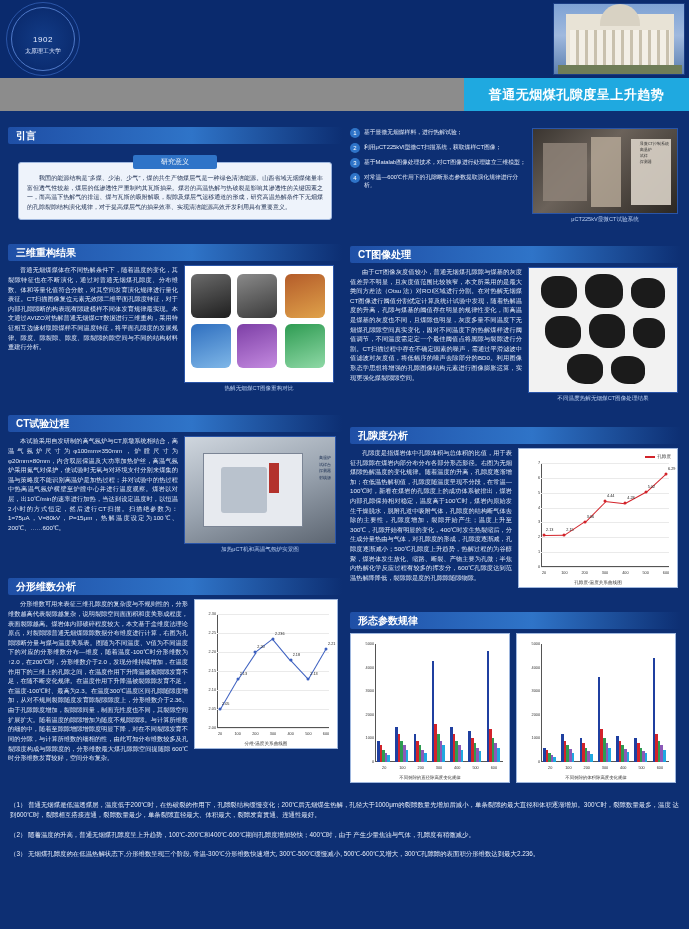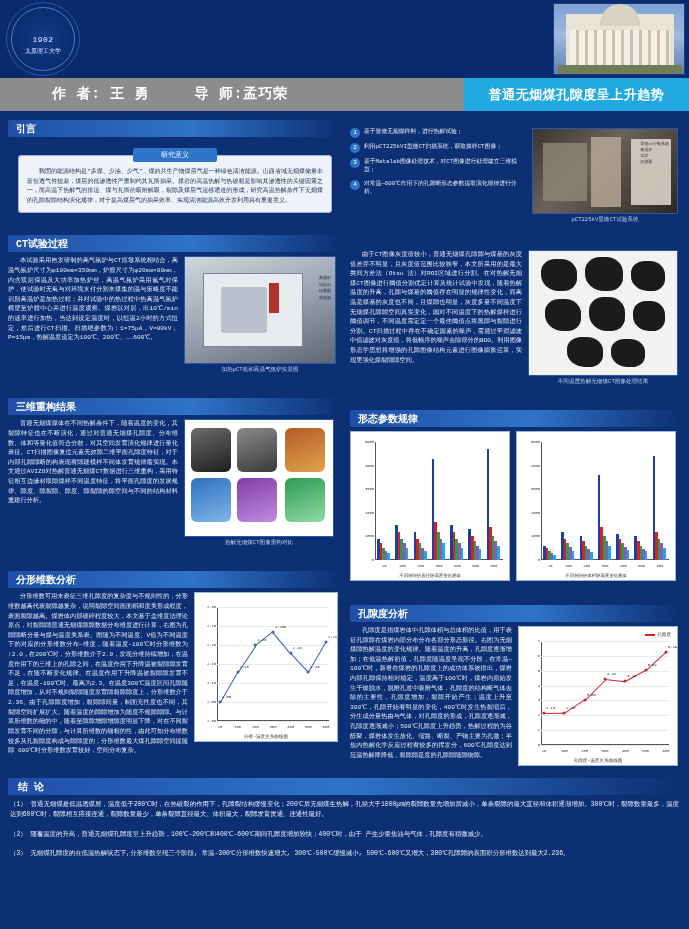--- a/index.html
+++ b/index.html
@@ -3,21 +3,21 @@
 <meta charset="utf-8">
 <style>
   * { box-sizing: border-box; }
   html, body { margin:0; padding:0; }
   body {
     width:689px; height:929px;
     font-family:"Liberation Sans", sans-serif;
     background:#0b2b6b;
     overflow:hidden;
   }
-  .poster { position:relative; width:689px; height:929px; background:#0d2f73;font-family:Liberation Mono, monospace; }
+  .poster { position:relative; width:689px; height:929px; background:#0d2f73; }
 
   
   .header {
     position:absolute; left:0; top:0; width:689px; height:78px;
     background:linear-gradient(180deg,#0a2a6d 0%, #0a2a6d 100%);
     overflow:hidden;
   }
   .hdr-left-logo {
     position:absolute; left:6px; top:2px; width:74px; height:74px;
     border-radius:50%;
@@ -82,20 +82,21 @@
 
   
   .col-left  { position:absolute; left:8px;   top:120px; width:334px; }
   .col-right { position:absolute; left:350px; top:120px; width:331px; }
 
   .section { position:relative; margin-bottom:9px; }
   .sec-head {
     position:relative; height:17px;
     background:linear-gradient(90deg,#1f4fa6 0%, #2f74c8 55%, #0d2f73 100%);
     border-radius:2px;
+    margin-top:7px;
   }
   .sec-head .t {
     position:absolute; left:8px; top:2px; color:#fff; font-size:10px; font-weight:bold;
   }
   .sec-body {
     background:#0d2f73; color:#e9eefb; padding:4px 0 0 0;
   }
 
   .textblk {
     font-size:6.2px; line-height:1.55; color:#e4ebfa; text-align:justify;
@@ -224,59 +225,33 @@
     </div>
     <div class="hdr-photo">
       <div class="bldg"></div>
       <div class="dome"></div>
       <div class="cols"></div>
       <div class="base"></div>
     </div>
   </div>
 
   <div class="authorbar">
-    <div class="names">
-      <span>作 者: 王 勇</span>
-      <span class="sp"></span>
-      <span>导 师:孟巧荣</span>
-    </div>
     <div class="univ">普通无烟煤孔隙度呈上升趋势</div>
   </div>
 
   <div class="col-left">
 
     <div class="section">
       <div class="sec-head">
         <div class="t">引言</div>
       </div>
       <div class="sec-body" style="padding-top:12px;">
         <div class="intro-card">
           <div class="sub">研究意义</div>
           <p>我国的能源结构是“多煤、少油、少气”，煤的共生产物煤层气是一种绿色清洁能源。山西省域无烟煤储量丰富但透气性较差，煤层的低渗透性严重制约其瓦斯抽采。煤岩的高温热解与热破裂是影响其渗透性的关键因素之一，而高温下热解气的排运、煤与瓦斯的吸附解吸，裂隙及煤层气运移通道的形成，研究高温热解条件下无烟煤的孔隙裂隙结构演化规律，对于提高煤层气的抽采效率、实现清洁能源高效开发利用具有重要意义。</p>
-        </div>
-      </div>
-    </div>
-
-    <div class="section" style="margin-top:22px;">
-      <div class="sec-head">
-        <div class="t">CT试验过程</div>
-      </div>
-      <div class="sec-body two">
-        <div class="ct-txt">
-          <div class="textblk">本试验采用自发研制的高气氛炉与CT原墩系统相结合，高温气氛炉尺寸为φ100mm×350mm，炉膛尺寸为φ20mm×80mm，内含双层保温及大功率加热炉丝，高温气氛炉采用氮气对保护，使试验时无氧与对环境支付分别来煤集的温与策略度不能识别高温炉是加热过程；并对试验中的热过程中热高温气氛炉横壁至炉膛中心并进行温度观察。煤岩以对层，出10℃/min的速率进行加热，当达到设定温度时，以恒温2小时的方式恒定，然后进行CT扫描。扫描绝参数为：1=75μA，V=80kV，P=15μm，热解温度设定为100℃、200℃、……600℃。</div>
-        </div>
-        <div>
-          <div class="fig ct-fig">
-            <div class="ph"></div>
-            <div class="mach"></div>
-            <div class="mach2"></div>
-            <div class="red"></div>
-            <div class="tag">高温炉<br>试样台<br>探测器<br>射线源</div>
-          </div>
-          <div class="cap">加热μCT机和高温气氛炉实景图</div>
         </div>
       </div>
     </div>
 
     <div class="section" style="margin-top:24px;">
       <div class="sec-head">
         <div class="t">三维重构结果</div>
       </div>
       <div class="sec-body two">
         <div style="width:170px;">
@@ -286,20 +261,41 @@
           <div class="fig tri-fig">
             <div class="ph"></div>
             <div class="c" style="left:6px;top:8px;background:linear-gradient(160deg,#6b6b6b,#1e1e1e);"></div>
             <div class="c" style="left:52px;top:8px;background:linear-gradient(160deg,#8a8a8a,#3a3a3a);"></div>
             <div class="c" style="left:100px;top:8px;background:linear-gradient(160deg,#b45c2a,#e0a24a);"></div>
             <div class="c" style="left:6px;top:58px;background:linear-gradient(160deg,#2f6fbf,#7fb7e8);"></div>
             <div class="c" style="left:52px;top:58px;background:linear-gradient(160deg,#7d3fa6,#c48ae0);"></div>
             <div class="c" style="left:100px;top:58px;background:linear-gradient(160deg,#2e9b52,#8fd9a6);"></div>
           </div>
           <div class="cap">热解无烟煤CT图像重构对比</div>
+        </div>
+      </div>
+    </div>
+
+    <div class="section" style="margin-top:22px;">
+      <div class="sec-head">
+        <div class="t">CT试验过程</div>
+      </div>
+      <div class="sec-body two">
+        <div class="ct-txt">
+          <div class="textblk">本试验采用自发研制的高气氛炉与CT原墩系统相结合，高温气氛炉尺寸为φ100mm×350mm，炉膛尺寸为φ20mm×80mm，内含双层保温及大功率加热炉丝，高温气氛炉采用氮气对保护，使试验时无氧与对环境支付分别来煤集的温与策略度不能识别高温炉是加热过程；并对试验中的热过程中热高温气氛炉横壁至炉膛中心并进行温度观察。煤岩以对层，出10℃/min的速率进行加热，当达到设定温度时，以恒温2小时的方式恒定，然后进行CT扫描。扫描绝参数为：1=75μA，V=80kV，P=15μm，热解温度设定为100℃、200℃、……600℃。</div>
+        </div>
+        <div>
+          <div class="fig ct-fig">
+            <div class="ph"></div>
+            <div class="mach"></div>
+            <div class="mach2"></div>
+            <div class="red"></div>
+            <div class="tag">高温炉<br>试样台<br>探测器<br>射线源</div>
+          </div>
+          <div class="cap">加热μCT机和高温气氛炉实景图</div>
         </div>
       </div>
     </div>
 
     <div class="section" style="margin-top:24px;">
       <div class="sec-head">
         <div class="t">分形维数分析</div>
       </div>
       <div class="sec-body two">
         <div style="width:180px;">
@@ -389,187 +385,40 @@
             <div class="obj2"></div>
             <div class="obj3"></div>
             <div class="lbl">显微CT控制系统<br>高温炉<br>试样<br>探测器</div>
           </div>
           <div class="cap">μCT225kV显微CT试验系统</div>
         </div>
       </div>
     </div>
 
     <div class="section" style="margin-top:22px;">
+      <div class="sec-head">
+        <div class="t">CT图像处理</div>
+      </div>
       <div class="sec-body two">
         <div style="width:172px;">
           <div class="textblk">由于CT图像灰度值较小，普通无烟煤孔隙隙与煤基的灰度值差异不明显，且灰度值范围比较狭窄，本文所采用的是最大类间方差法（Otsu 法）对ROI区域进行分割。在对热解无烟煤CT图像进行阈值分割优定计算及统计试验中发现，随着热解温度的升高，孔隙与煤基的阈值存在明显的规律性变化，而高温是煤基的灰度也不同，且煤隙也明显，灰度多量不同温度下无烟煤孔隙隙空间真实变化，因对不同温度下的热解煤样进行阈值调节，不同温度需定定一个最佳阈值点将黑隙与裂隙进行分割。CT扫描过程中存在不确定因素的噪声，需通过平滑滤波中值滤波对灰度值，将低幅序的噪声去除部分的BD0。利用图像形态学思想将增强的孔隙图像结构元素进行图像膨胀运算，实现更强化煤裂隙隙空间。</div>
         </div>
         <div>
           <div class="fig ctp-fig">
             <div class="ph"></div>
             <div class="blob" style="left:12px;top:8px;width:36px;height:32px;"></div>
             <div class="blob" style="left:56px;top:6px;width:38px;height:34px;"></div>
             <div class="blob" style="left:102px;top:10px;width:34px;height:30px;"></div>
             <div class="blob" style="left:16px;top:48px;width:36px;height:32px;"></div>
             <div class="blob" style="left:60px;top:46px;width:36px;height:34px;"></div>
             <div class="blob" style="left:104px;top:50px;width:32px;height:30px;"></div>
             <div class="blob" style="left:38px;top:86px;width:36px;height:30px;"></div>
             <div class="blob" style="left:82px;top:88px;width:34px;height:28px;"></div>
           </div>
           <div class="cap">不同温度热解无烟煤CT图像处理结果</div>
-        </div>
-      </div>
-    </div>
-
-    <div class="section" style="margin-top:24px;">
-      <div class="sec-head" style="width:331px;">
-        <div class="t">形态参数规律</div>
-      </div>
-      <div class="sec-body bars-row">
-        <div>
-          <div class="bar-card">
-            <div class="bplot" id="plot-bar0">
-              <div class="ax y" style="position:absolute;left:0;top:0;width:1px;bottom:0;background:#555;"></div>
-              <div class="ax x" style="position:absolute;left:0;bottom:0;height:1px;right:0;background:#555;"></div>
-            <div class="tky" style="left: -20px; width: 19px; position: absolute; top: 118px;">0</div>
-                <div class="tky" style="left: -20px; width: 19px; position: absolute; top: 94.4px;">1000</div>
-                <div class="tky" style="left: -20px; width: 19px; position: absolute; top: 70.8px;">2000</div>
-                <div class="tky" style="left: -20px; width: 19px; position: absolute; top: 47.2px;">3000</div>
-                <div class="tky" style="left: -20px; width: 19px; position: absolute; top: 23.6px;">4000</div>
-                <div class="tky" style="left: -20px; width: 19px; position: absolute; top: 0px;">5000</div>
-                <div class="bgroup" style="left: 2px;">
-                  <div class="bar" style="height: 21.24px; background: rgb(31, 63, 160);"></div>
-                  <div class="bar" style="height: 16.52px; background: rgb(210, 35, 42);"></div>
-                  <div class="bar" style="height: 11.8px; background: rgb(46, 155, 82);"></div>
-                  <div class="bar" style="height: 9.44px; background: rgb(139, 89, 184);"></div>
-                  <div class="bar" style="height: 7.08px; background: rgb(31, 169, 224);"></div>
-                </div>
-                <div class="tkx" style="left: 9.14286px;">20</div>
-                <div class="bgroup" style="left: 20.2857px;">
-                  <div class="bar" style="height: 35.4px; background: rgb(31, 63, 160);"></div>
-                  <div class="bar" style="height: 28.32px; background: rgb(210, 35, 42);"></div>
-                  <div class="bar" style="height: 21.24px; background: rgb(46, 155, 82);"></div>
-                  <div class="bar" style="height: 16.52px; background: rgb(139, 89, 184);"></div>
-                  <div class="bar" style="height: 11.8px; background: rgb(31, 169, 224);"></div>
-                </div>
-                <div class="tkx" style="left: 27.4286px;">100</div>
-                <div class="bgroup" style="left: 38.5714px;">
-                  <div class="bar" style="height: 28.32px; background: rgb(31, 63, 160);"></div>
-                  <div class="bar" style="height: 21.24px; background: rgb(210, 35, 42);"></div>
-                  <div class="bar" style="height: 16.52px; background: rgb(46, 155, 82);"></div>
-                  <div class="bar" style="height: 11.8px; background: rgb(139, 89, 184);"></div>
-                  <div class="bar" style="height: 9.44px; background: rgb(31, 169, 224);"></div>
-                </div>
-                <div class="tkx" style="left: 45.7143px;">200</div>
-                <div class="bgroup" style="left: 56.8571px;">
-                  <div class="bar" style="height: 101.48px; background: rgb(31, 63, 160);"></div>
-                  <div class="bar" style="height: 37.76px; background: rgb(210, 35, 42);"></div>
-                  <div class="bar" style="height: 28.32px; background: rgb(46, 155, 82);"></div>
-                  <div class="bar" style="height: 21.24px; background: rgb(139, 89, 184);"></div>
-                  <div class="bar" style="height: 16.52px; background: rgb(31, 169, 224);"></div>
-                </div>
-                <div class="tkx" style="left: 64px;">300</div>
-                <div class="bgroup" style="left: 75.1429px;">
-                  <div class="bar" style="height: 35.4px; background: rgb(31, 63, 160);"></div>
-                  <div class="bar" style="height: 28.32px; background: rgb(210, 35, 42);"></div>
-                  <div class="bar" style="height: 21.24px; background: rgb(46, 155, 82);"></div>
-                  <div class="bar" style="height: 16.52px; background: rgb(139, 89, 184);"></div>
-                  <div class="bar" style="height: 11.8px; background: rgb(31, 169, 224);"></div>
-                </div>
-                <div class="tkx" style="left: 82.2857px;">400</div>
-                <div class="bgroup" style="left: 93.4286px;">
-                  <div class="bar" style="height: 30.68px; background: rgb(31, 63, 160);"></div>
-                  <div class="bar" style="height: 23.6px; background: rgb(210, 35, 42);"></div>
-                  <div class="bar" style="height: 18.88px; background: rgb(46, 155, 82);"></div>
-                  <div class="bar" style="height: 14.16px; background: rgb(139, 89, 184);"></div>
-                  <div class="bar" style="height: 10.62px; background: rgb(31, 169, 224);"></div>
-                </div>
-                <div class="tkx" style="left: 100.571px;">500</div>
-                <div class="bgroup" style="left: 111.714px;">
-                  <div class="bar" style="height: 110.92px; background: rgb(31, 63, 160);"></div>
-                  <div class="bar" style="height: 33.04px; background: rgb(210, 35, 42);"></div>
-                  <div class="bar" style="height: 23.6px; background: rgb(46, 155, 82);"></div>
-                  <div class="bar" style="height: 18.88px; background: rgb(139, 89, 184);"></div>
-                  <div class="bar" style="height: 14.16px; background: rgb(31, 169, 224);"></div>
-                </div>
-                <div class="tkx" style="left: 118.857px;">600</div>
-              </div>
-            <div class="xl">不同裂隙的直径隙高度变化规律</div>
-          </div>
-        </div>
-        <div>
-          <div class="bar-card">
-            <div class="bplot" id="plot-bar1">
-              <div class="ax y" style="position:absolute;left:0;top:0;width:1px;bottom:0;background:#555;"></div>
-              <div class="ax x" style="position:absolute;left:0;bottom:0;height:1px;right:0;background:#555;"></div>
-            <div class="tky" style="left: -20px; width: 19px; position: absolute; top: 118px;">0</div>
-                <div class="tky" style="left: -20px; width: 19px; position: absolute; top: 94.4px;">1000</div>
-                <div class="tky" style="left: -20px; width: 19px; position: absolute; top: 70.8px;">2000</div>
-                <div class="tky" style="left: -20px; width: 19px; position: absolute; top: 47.2px;">3000</div>
-                <div class="tky" style="left: -20px; width: 19px; position: absolute; top: 23.6px;">4000</div>
-                <div class="tky" style="left: -20px; width: 19px; position: absolute; top: 0px;">5000</div>
-                <div class="bgroup" style="left: 2px;">
-                  <div class="bar" style="height: 14.16px; background: rgb(31, 63, 160);"></div>
-                  <div class="bar" style="height: 11.8px; background: rgb(210, 35, 42);"></div>
-                  <div class="bar" style="height: 9.44px; background: rgb(46, 155, 82);"></div>
-                  <div class="bar" style="height: 7.08px; background: rgb(139, 89, 184);"></div>
-                  <div class="bar" style="height: 4.72px; background: rgb(31, 169, 224);"></div>
-                </div>
-                <div class="tkx" style="left: 9.14286px;">20</div>
-                <div class="bgroup" style="left: 20.2857px;">
-                  <div class="bar" style="height: 28.32px; background: rgb(31, 63, 160);"></div>
-                  <div class="bar" style="height: 21.24px; background: rgb(210, 35, 42);"></div>
-                  <div class="bar" style="height: 16.52px; background: rgb(46, 155, 82);"></div>
-                  <div class="bar" style="height: 12.98px; background: rgb(139, 89, 184);"></div>
-                  <div class="bar" style="height: 9.44px; background: rgb(31, 169, 224);"></div>
-                </div>
-                <div class="tkx" style="left: 27.4286px;">100</div>
-                <div class="bgroup" style="left: 38.5714px;">
-                  <div class="bar" style="height: 23.6px; background: rgb(31, 63, 160);"></div>
-                  <div class="bar" style="height: 18.88px; background: rgb(210, 35, 42);"></div>
-                  <div class="bar" style="height: 14.16px; background: rgb(46, 155, 82);"></div>
-                  <div class="bar" style="height: 10.62px; background: rgb(139, 89, 184);"></div>
-                  <div class="bar" style="height: 8.26px; background: rgb(31, 169, 224);"></div>
-                </div>
-                <div class="tkx" style="left: 45.7143px;">200</div>
-                <div class="bgroup" style="left: 56.8571px;">
-                  <div class="bar" style="height: 84.96px; background: rgb(31, 63, 160);"></div>
-                  <div class="bar" style="height: 33.04px; background: rgb(210, 35, 42);"></div>
-                  <div class="bar" style="height: 23.6px; background: rgb(46, 155, 82);"></div>
-                  <div class="bar" style="height: 18.88px; background: rgb(139, 89, 184);"></div>
-                  <div class="bar" style="height: 14.16px; background: rgb(31, 169, 224);"></div>
-                </div>
-                <div class="tkx" style="left: 64px;">300</div>
-                <div class="bgroup" style="left: 75.1429px;">
-                  <div class="bar" style="height: 25.96px; background: rgb(31, 63, 160);"></div>
-                  <div class="bar" style="height: 21.24px; background: rgb(210, 35, 42);"></div>
-                  <div class="bar" style="height: 16.52px; background: rgb(46, 155, 82);"></div>
-                  <div class="bar" style="height: 12.98px; background: rgb(139, 89, 184);"></div>
-                  <div class="bar" style="height: 9.912px; background: rgb(31, 169, 224);"></div>
-                </div>
-                <div class="tkx" style="left: 82.2857px;">400</div>
-                <div class="bgroup" style="left: 93.4286px;">
-                  <div class="bar" style="height: 23.6px; background: rgb(31, 63, 160);"></div>
-                  <div class="bar" style="height: 18.88px; background: rgb(210, 35, 42);"></div>
-                  <div class="bar" style="height: 14.16px; background: rgb(46, 155, 82);"></div>
-                  <div class="bar" style="height: 11.328px; background: rgb(139, 89, 184);"></div>
-                  <div class="bar" style="height: 8.968px; background: rgb(31, 169, 224);"></div>
-                </div>
-                <div class="tkx" style="left: 100.571px;">500</div>
-                <div class="bgroup" style="left: 111.714px;">
-                  <div class="bar" style="height: 103.84px; background: rgb(31, 63, 160);"></div>
-                  <div class="bar" style="height: 28.32px; background: rgb(210, 35, 42);"></div>
-                  <div class="bar" style="height: 21.24px; background: rgb(46, 155, 82);"></div>
-                  <div class="bar" style="height: 16.52px; background: rgb(139, 89, 184);"></div>
-                  <div class="bar" style="height: 12.272px; background: rgb(31, 169, 224);"></div>
-                </div>
-                <div class="tkx" style="left: 118.857px;">600</div>
-              </div>
-            <div class="xl">不同裂隙的体积隙高度变化规律</div>
-          </div>
         </div>
       </div>
     </div>
 
     <div class="section" style="margin-top:24px;">
       <div class="sec-head">
         <div class="t">孔隙度分析</div>
       </div>
       <div class="sec-body two">
         <div style="width:162px;">
@@ -626,24 +475,171 @@
                 <div class="dlbl" style="left: 106.667px; top: 22.4171px;">5.02</div>
                 <div class="pt" style="left: 125px; top: 10.5486px;"></div>
                 <div class="dlbl" style="left: 127px; top: 3.54857px;">6.29</div>
               </div>
             <div class="xl">孔隙度-温度关系曲线图</div>
           </div>
         </div>
       </div>
     </div>
 
+    <div class="section" style="margin-top:24px;">
+      <div class="sec-head" style="width:331px;">
+        <div class="t">形态参数规律</div>
+      </div>
+      <div class="sec-body bars-row">
+        <div>
+          <div class="bar-card">
+            <div class="bplot" id="plot-bar0">
+              <div class="ax y" style="position:absolute;left:0;top:0;width:1px;bottom:0;background:#555;"></div>
+              <div class="ax x" style="position:absolute;left:0;bottom:0;height:1px;right:0;background:#555;"></div>
+            <div class="tky" style="left: -20px; width: 19px; position: absolute; top: 118px;">0</div>
+                <div class="tky" style="left: -20px; width: 19px; position: absolute; top: 94.4px;">1000</div>
+                <div class="tky" style="left: -20px; width: 19px; position: absolute; top: 70.8px;">2000</div>
+                <div class="tky" style="left: -20px; width: 19px; position: absolute; top: 47.2px;">3000</div>
+                <div class="tky" style="left: -20px; width: 19px; position: absolute; top: 23.6px;">4000</div>
+                <div class="tky" style="left: -20px; width: 19px; position: absolute; top: 0px;">5000</div>
+                <div class="bgroup" style="left: 2px;">
+                  <div class="bar" style="height: 21.24px; background: rgb(31, 63, 160);"></div>
+                  <div class="bar" style="height: 16.52px; background: rgb(210, 35, 42);"></div>
+                  <div class="bar" style="height: 11.8px; background: rgb(46, 155, 82);"></div>
+                  <div class="bar" style="height: 9.44px; background: rgb(139, 89, 184);"></div>
+                  <div class="bar" style="height: 7.08px; background: rgb(31, 169, 224);"></div>
+                </div>
+                <div class="tkx" style="left: 9.14286px;">20</div>
+                <div class="bgroup" style="left: 20.2857px;">
+                  <div class="bar" style="height: 35.4px; background: rgb(31, 63, 160);"></div>
+                  <div class="bar" style="height: 28.32px; background: rgb(210, 35, 42);"></div>
+                  <div class="bar" style="height: 21.24px; background: rgb(46, 155, 82);"></div>
+                  <div class="bar" style="height: 16.52px; background: rgb(139, 89, 184);"></div>
+                  <div class="bar" style="height: 11.8px; background: rgb(31, 169, 224);"></div>
+                </div>
+                <div class="tkx" style="left: 27.4286px;">100</div>
+                <div class="bgroup" style="left: 38.5714px;">
+                  <div class="bar" style="height: 28.32px; background: rgb(31, 63, 160);"></div>
+                  <div class="bar" style="height: 21.24px; background: rgb(210, 35, 42);"></div>
+                  <div class="bar" style="height: 16.52px; background: rgb(46, 155, 82);"></div>
+                  <div class="bar" style="height: 11.8px; background: rgb(139, 89, 184);"></div>
+                  <div class="bar" style="height: 9.44px; background: rgb(31, 169, 224);"></div>
+                </div>
+                <div class="tkx" style="left: 45.7143px;">200</div>
+                <div class="bgroup" style="left: 56.8571px;">
+                  <div class="bar" style="height: 101.48px; background: rgb(31, 63, 160);"></div>
+                  <div class="bar" style="height: 37.76px; background: rgb(210, 35, 42);"></div>
+                  <div class="bar" style="height: 28.32px; background: rgb(46, 155, 82);"></div>
+                  <div class="bar" style="height: 21.24px; background: rgb(139, 89, 184);"></div>
+                  <div class="bar" style="height: 16.52px; background: rgb(31, 169, 224);"></div>
+                </div>
+                <div class="tkx" style="left: 64px;">300</div>
+                <div class="bgroup" style="left: 75.1429px;">
+                  <div class="bar" style="height: 35.4px; background: rgb(31, 63, 160);"></div>
+                  <div class="bar" style="height: 28.32px; background: rgb(210, 35, 42);"></div>
+                  <div class="bar" style="height: 21.24px; background: rgb(46, 155, 82);"></div>
+                  <div class="bar" style="height: 16.52px; background: rgb(139, 89, 184);"></div>
+                  <div class="bar" style="height: 11.8px; background: rgb(31, 169, 224);"></div>
+                </div>
+                <div class="tkx" style="left: 82.2857px;">400</div>
+                <div class="bgroup" style="left: 93.4286px;">
+                  <div class="bar" style="height: 30.68px; background: rgb(31, 63, 160);"></div>
+                  <div class="bar" style="height: 23.6px; background: rgb(210, 35, 42);"></div>
+                  <div class="bar" style="height: 18.88px; background: rgb(46, 155, 82);"></div>
+                  <div class="bar" style="height: 14.16px; background: rgb(139, 89, 184);"></div>
+                  <div class="bar" style="height: 10.62px; background: rgb(31, 169, 224);"></div>
+                </div>
+                <div class="tkx" style="left: 100.571px;">500</div>
+                <div class="bgroup" style="left: 111.714px;">
+                  <div class="bar" style="height: 110.92px; background: rgb(31, 63, 160);"></div>
+                  <div class="bar" style="height: 33.04px; background: rgb(210, 35, 42);"></div>
+                  <div class="bar" style="height: 23.6px; background: rgb(46, 155, 82);"></div>
+                  <div class="bar" style="height: 18.88px; background: rgb(139, 89, 184);"></div>
+                  <div class="bar" style="height: 14.16px; background: rgb(31, 169, 224);"></div>
+                </div>
+                <div class="tkx" style="left: 118.857px;">600</div>
+              </div>
+            <div class="xl">不同裂隙的直径隙高度变化规律</div>
+          </div>
+        </div>
+        <div>
+          <div class="bar-card">
+            <div class="bplot" id="plot-bar1">
+              <div class="ax y" style="position:absolute;left:0;top:0;width:1px;bottom:0;background:#555;"></div>
+              <div class="ax x" style="position:absolute;left:0;bottom:0;height:1px;right:0;background:#555;"></div>
+            <div class="tky" style="left: -20px; width: 19px; position: absolute; top: 118px;">0</div>
+                <div class="tky" style="left: -20px; width: 19px; position: absolute; top: 94.4px;">1000</div>
+                <div class="tky" style="left: -20px; width: 19px; position: absolute; top: 70.8px;">2000</div>
+                <div class="tky" style="left: -20px; width: 19px; position: absolute; top: 47.2px;">3000</div>
+                <div class="tky" style="left: -20px; width: 19px; position: absolute; top: 23.6px;">4000</div>
+                <div class="tky" style="left: -20px; width: 19px; position: absolute; top: 0px;">5000</div>
+                <div class="bgroup" style="left: 2px;">
+                  <div class="bar" style="height: 14.16px; background: rgb(31, 63, 160);"></div>
+                  <div class="bar" style="height: 11.8px; background: rgb(210, 35, 42);"></div>
+                  <div class="bar" style="height: 9.44px; background: rgb(46, 155, 82);"></div>
+                  <div class="bar" style="height: 7.08px; background: rgb(139, 89, 184);"></div>
+                  <div class="bar" style="height: 4.72px; background: rgb(31, 169, 224);"></div>
+                </div>
+                <div class="tkx" style="left: 9.14286px;">20</div>
+                <div class="bgroup" style="left: 20.2857px;">
+                  <div class="bar" style="height: 28.32px; background: rgb(31, 63, 160);"></div>
+                  <div class="bar" style="height: 21.24px; background: rgb(210, 35, 42);"></div>
+                  <div class="bar" style="height: 16.52px; background: rgb(46, 155, 82);"></div>
+                  <div class="bar" style="height: 12.98px; background: rgb(139, 89, 184);"></div>
+                  <div class="bar" style="height: 9.44px; background: rgb(31, 169, 224);"></div>
+                </div>
+                <div class="tkx" style="left: 27.4286px;">100</div>
+                <div class="bgroup" style="left: 38.5714px;">
+                  <div class="bar" style="height: 23.6px; background: rgb(31, 63, 160);"></div>
+                  <div class="bar" style="height: 18.88px; background: rgb(210, 35, 42);"></div>
+                  <div class="bar" style="height: 14.16px; background: rgb(46, 155, 82);"></div>
+                  <div class="bar" style="height: 10.62px; background: rgb(139, 89, 184);"></div>
+                  <div class="bar" style="height: 8.26px; background: rgb(31, 169, 224);"></div>
+                </div>
+                <div class="tkx" style="left: 45.7143px;">200</div>
+                <div class="bgroup" style="left: 56.8571px;">
+                  <div class="bar" style="height: 84.96px; background: rgb(31, 63, 160);"></div>
+                  <div class="bar" style="height: 33.04px; background: rgb(210, 35, 42);"></div>
+                  <div class="bar" style="height: 23.6px; background: rgb(46, 155, 82);"></div>
+                  <div class="bar" style="height: 18.88px; background: rgb(139, 89, 184);"></div>
+                  <div class="bar" style="height: 14.16px; background: rgb(31, 169, 224);"></div>
+                </div>
+                <div class="tkx" style="left: 64px;">300</div>
+                <div class="bgroup" style="left: 75.1429px;">
+                  <div class="bar" style="height: 25.96px; background: rgb(31, 63, 160);"></div>
+                  <div class="bar" style="height: 21.24px; background: rgb(210, 35, 42);"></div>
+                  <div class="bar" style="height: 16.52px; background: rgb(46, 155, 82);"></div>
+                  <div class="bar" style="height: 12.98px; background: rgb(139, 89, 184);"></div>
+                  <div class="bar" style="height: 9.912px; background: rgb(31, 169, 224);"></div>
+                </div>
+                <div class="tkx" style="left: 82.2857px;">400</div>
+                <div class="bgroup" style="left: 93.4286px;">
+                  <div class="bar" style="height: 23.6px; background: rgb(31, 63, 160);"></div>
+                  <div class="bar" style="height: 18.88px; background: rgb(210, 35, 42);"></div>
+                  <div class="bar" style="height: 14.16px; background: rgb(46, 155, 82);"></div>
+                  <div class="bar" style="height: 11.328px; background: rgb(139, 89, 184);"></div>
+                  <div class="bar" style="height: 8.968px; background: rgb(31, 169, 224);"></div>
+                </div>
+                <div class="tkx" style="left: 100.571px;">500</div>
+                <div class="bgroup" style="left: 111.714px;">
+                  <div class="bar" style="height: 103.84px; background: rgb(31, 63, 160);"></div>
+                  <div class="bar" style="height: 28.32px; background: rgb(210, 35, 42);"></div>
+                  <div class="bar" style="height: 21.24px; background: rgb(46, 155, 82);"></div>
+                  <div class="bar" style="height: 16.52px; background: rgb(139, 89, 184);"></div>
+                  <div class="bar" style="height: 12.272px; background: rgb(31, 169, 224);"></div>
+                </div>
+                <div class="tkx" style="left: 118.857px;">600</div>
+              </div>
+            <div class="xl">不同裂隙的体积隙高度变化规律</div>
+          </div>
+        </div>
+      </div>
+    </div>
+
   </div>
 
-  <div class="concl-head">
-    <div class="t">结 论</div>
-  </div>
   <div class="concl-body">
     <p>（1） 普通无烟煤是低温透煤层，温度低于200℃时，在热破裂的作用下，孔隙裂结构缓慢变化；200℃后无烟煤生热解，孔径大于1000μm的裂隙数量先增加后减小，单条裂隙的最大直径和体积逐渐增加。300℃时，裂隙数量最多，温度 达到600℃时，裂隙相互搭接连通，裂隙数量最少，单条裂隙直径最大、体积最大，裂隙发育贯通、连通性最好。</p>
     <p>（2） 随着温度的升高，普通无烟煤孔隙度呈上升趋势，100℃-200℃和400℃-600℃期间孔隙度增加较快；400℃时，由于 产生少量焦油与气体，孔隙度有稍微减少。</p>
     <p>（3） 无烟煤孔隙度的在低温热解状态下,分形维数呈现三个阶段, 常温-300℃分形维数快速增大, 300℃-500℃缓慢减小, 500℃-600℃又增大，300℃孔隙隙的表面积分形维数达到最大2.236。</p>
   </div>
 
 </div>
 
 </body></html>

